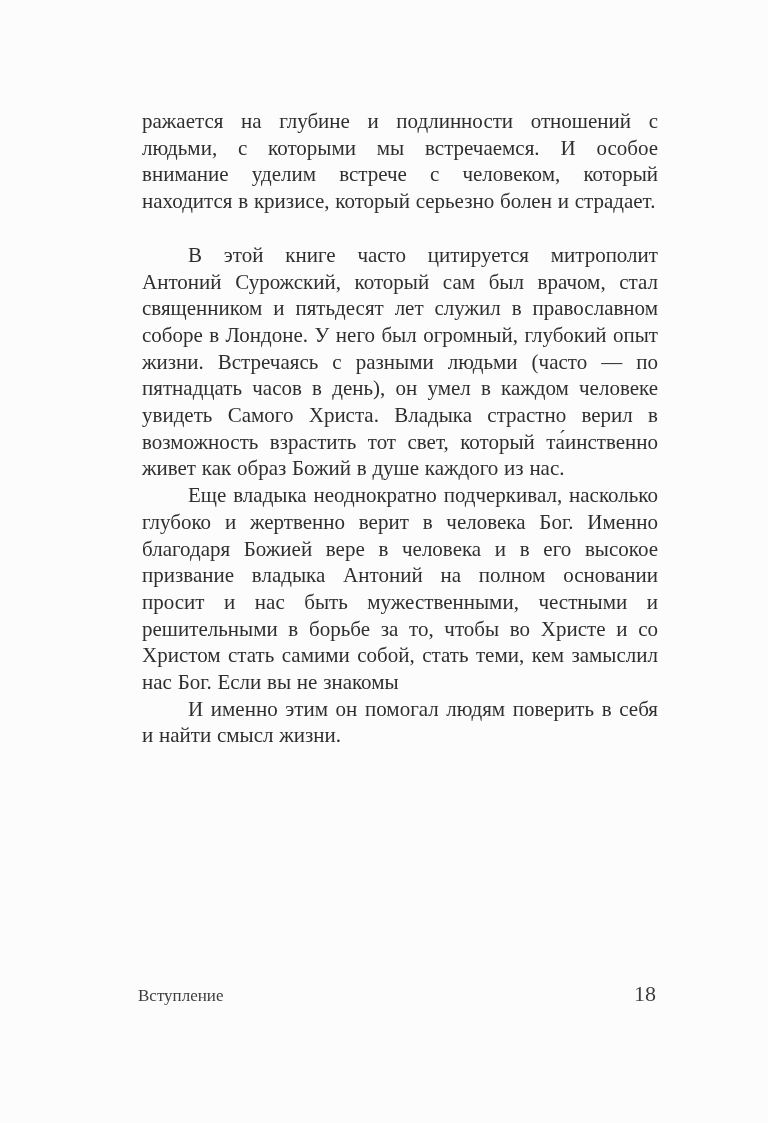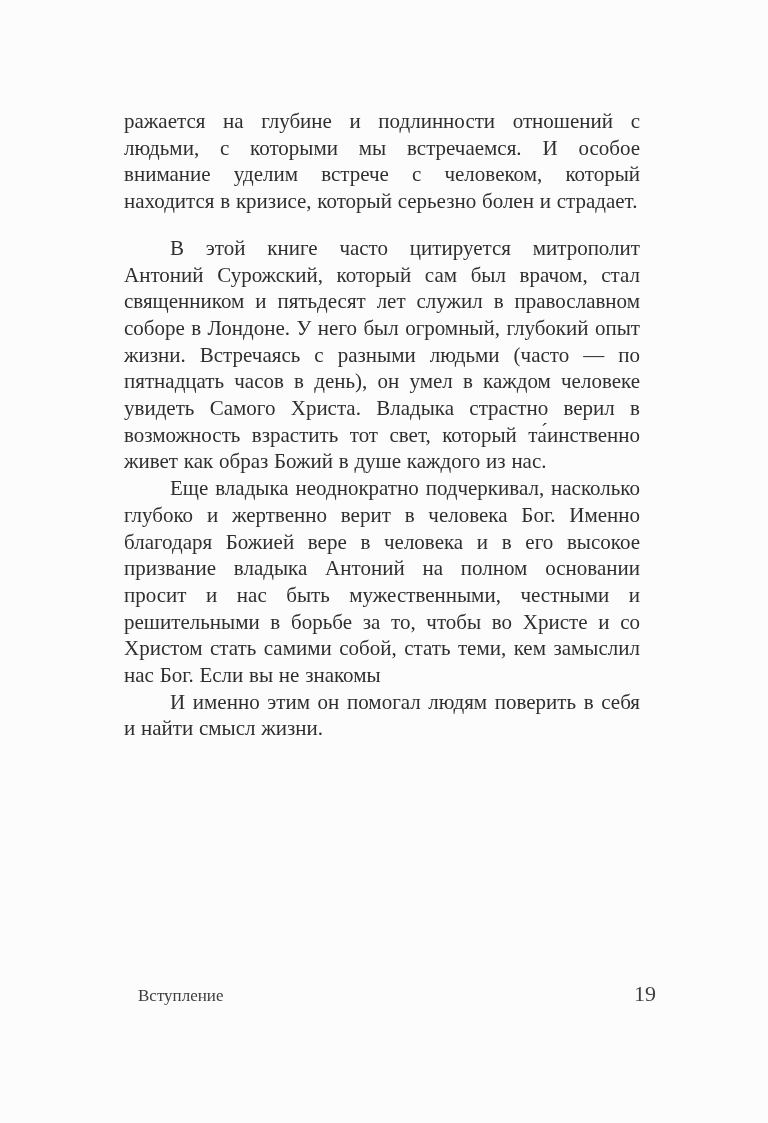--- a/index.html
+++ b/index.html
@@ -13,38 +13,38 @@
     position: relative;
     overflow: hidden;
     font-family: "Liberation Serif", "DejaVu Serif", serif;
   }
   .page {
     position: absolute;
     inset: 0;
   }
   .text-block {
     position: absolute;
-    left: 124px;
+    left: 142px;
     top: 108px;
     width: 516px;
     font-size: 21px;
     line-height: 26.7px;
     text-align: justify;
     hyphens: auto;
     -webkit-hyphens: auto;
     word-spacing: 0.5px;
   }
   .text-block p {
     margin: 0;
   }
   .text-block p.indent {
     text-indent: 46px;
   }
   .text-block p.section-start {
-    margin-top: 20px;
+    margin-top: 27px;
   }
   .footer {
     position: absolute;
     left: 138px;
     width: 518px;
     top: 981px;
     display: flex;
     justify-content: space-between;
     align-items: baseline;
   }
@@ -62,16 +62,16 @@
 
   <div class="text-block" style="color: rgb(47, 47, 47);">
     <p>ражается на глубине и подлинности отношений с людьми, с которыми мы встречаемся. И особое внимание уделим встрече с человеком, который находится в кризисе, который серьезно болен и страдает.</p>
     <p class="indent section-start">В этой книге часто цитируется митрополит Антоний Сурожский, который сам был врачом, стал священником и пятьдесят лет служил в православном соборе в Лондоне. У него был огромный, глубокий опыт жизни. Встречаясь с разными людьми (часто — по пятнадцать часов в день), он умел в каждом человеке увидеть Самого Христа. Владыка страстно верил в возможность взрастить тот свет, который та́инственно живет как образ Божий в душе каждого из нас.</p>
     <p class="indent">Еще владыка неоднократно подчеркивал, насколько глубоко и жертвенно верит в человека Бог. Именно благодаря Божией вере в человека и в его высокое призвание владыка Антоний на полном основании просит и нас быть мужественными, честными и решительными в борьбе за то, чтобы во Христе и со Христом стать самими собой, стать теми, кем замыслил нас Бог. Если вы не знакомы</p>
     <p class="indent">И именно этим он помогал людям поверить в себя и найти смысл жизни.</p>
   </div>
 
   <div class="footer" style="color: rgb(61, 61, 61);">
     <span class="running-title">Вступление</span>
-    <span class="page-num">19</span>
+    <span class="page-num">18</span>
   </div>
 
 </div>
 
 </body></html>

